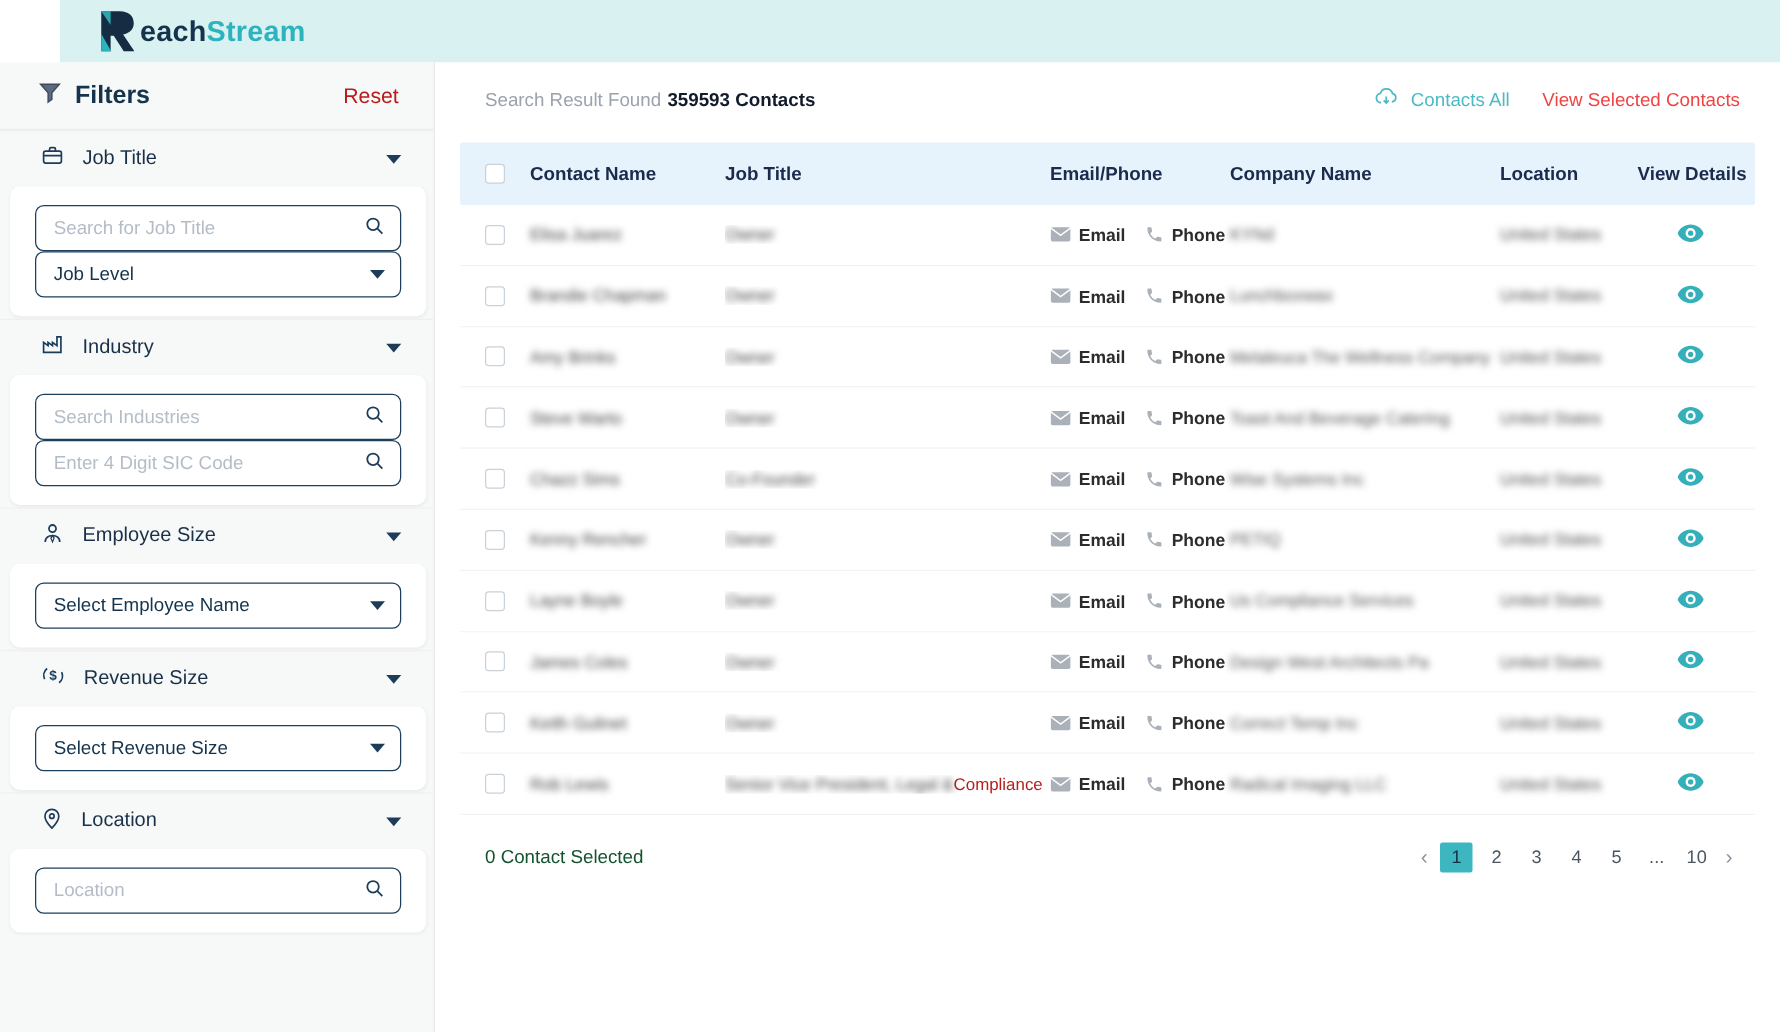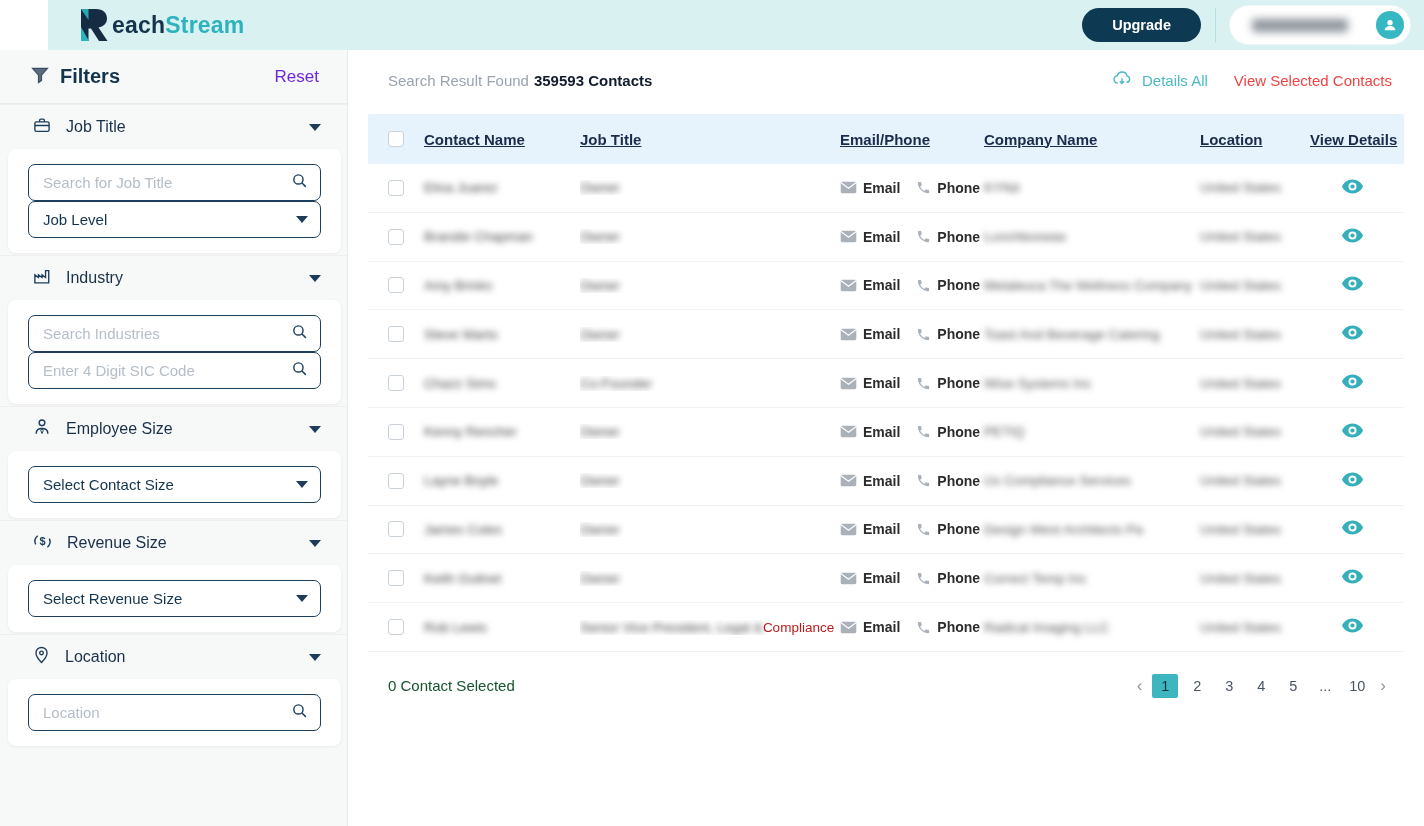--- a/index.html
+++ b/index.html
@@ -30,21 +30,21 @@
   
   .layout { display:flex; height:776px; }
   .sidebar { width:348px; background:#f7f8f8; border-right:1px solid #e7e9ea;
              flex:0 0 348px; overflow:hidden; }
   .main { flex:1; background:#fff; }
 
   
   .filters-head { height:54px; display:flex; align-items:center; padding:0 28px 0 30px;
                   border-bottom:1px solid #ececec; }
   .filters-title { font-size:20px; font-weight:bold; color:#14344e; margin-left:10px; flex:1; }
-  .reset-link { color:#6d28d9; font-size:17px; cursor:pointer; }
+  .reset-link { color:#b91c1c; font-size:17px; cursor:pointer; }
 
   .fsec-head { height:45px; display:flex; align-items:center; padding:0 26px 0 32px;
                border-top:1px solid #efefef; cursor:pointer; }
   .fsec-label { font-size:16px; color:#1a3putted048; color:#1a3048; margin-left:14px; flex:1; }
   .caret { width:0; height:0; border-left:6px solid transparent; border-right:6px solid transparent;
            border-top:7px solid #1c3c5a; }
   .fcard { background:#fff; border-radius:8px; margin:0 6px 2px 8px; padding:15px 20px;
            box-shadow:0 1px 3px rgba(0,0,0,.06); display:flex; flex-direction:column; gap:0; }
   .finput, .fselect { height:37px; border:1px solid #1d3f5e; border-radius:7px;
                       display:flex; align-items:center; padding:0 12px 0 14px; background:#fff; }
@@ -62,21 +62,21 @@
   .result-right { display:flex; align-items:center; gap:26px; }
   .download-all { display:flex; align-items:center; gap:9px; color:#4cbac5;
                   font-size:15px; cursor:pointer; }
   .view-selected { color:#ef4444; font-size:15px; }
 
   
   .table { margin:8px 20px 0 20px; }
   .trow { display:grid; grid-template-columns:56px 156px 260px 144px 216px 110px 1fr;
           align-items:center; }
   .thead { background:#e7f3fc; height:50px; border-radius:2px; }
-  .thead .th { font-size:15px; font-weight:bold; color:#1b2b4b;text-decoration:underline; }
+  .thead .th { font-size:15px; font-weight:bold; color:#1b2b4b; }
   .cb-cell { padding-left:20px; }
   .checkbox { width:16px; height:16px; border:1px solid #c9d1d9; border-radius:3px;
               background:#fff; cursor:pointer; }
   .tbody .trow { height:48.8px; border-bottom:1px solid #f1f2f3; background:#fff; }
   .blurred { filter:blur(3px); }
   .cell-name { font-size:13.5px; color:#454545; }
   .cell-job  { font-size:13.5px; color:#454545; white-space:nowrap; overflow:hidden; }
   .cell-job .clear-part { filter:none; display:inline-block; color:#b91c1c; }
   .cell-job .blur-part { filter:blur(3px); display:inline-block; }
   .cell-company, .cell-location { font-size:13.5px; color:#555; }
@@ -104,33 +104,20 @@
   <div class="logo">
     <span>
       <svg width="34" height="36" viewBox="0 0 34 36">
         <path d="M5 2 H20 C27 2 31 6 31 11.5 C31 16.5 27.5 19.5 22.5 20.5 L31.5 34 H23 L15 21.5 H12.5 V34 H5 Z" fill="#152c42"></path>
         <path d="M5 20 L13 34 H5 Z" fill="#2db3be"></path>
         <path d="M5 2 L12.5 2 L12.5 13 Z" fill="#2db3be" opacity="0.9"></path>
       </svg>
     </span>
     <span class="logo-text"><span class="logo-each">each</span><span class="logo-stream">Stream</span></span>
   </div>
-  <div class="topbar-right">
-    <button class="upgrade-btn">Upgrade</button>
-    <div class="vsep"></div>
-    <div class="user-pill">
-      <div class="user-blur"></div>
-      <div class="avatar">
-        <svg width="16" height="16" viewBox="0 0 24 24" fill="#fff">
-          <circle cx="12" cy="8.5" r="4"></circle>
-            <path d="M4 20c0-4 3.6-6.5 8-6.5s8 2.5 8 6.5z"></path>
-        </svg>
-      </div>
-    </div>
-  </div>
 </header>
 
 <div class="layout">
 
   <aside class="sidebar">
     <div class="filters-head">
       <span>
         <svg width="20" height="20" viewBox="0 0 24 24" fill="#5b6b7d" stroke="#3c4b5f" stroke-width="1.4">
           <path d="M3 4 h18 l-7.2 8.2 v6.3 l-3.6 2.7 v-9 L3 4 z"></path>
         </svg>
@@ -201,21 +188,21 @@
           <circle cx="12" cy="7" r="3.4"></circle>
           <path d="M5 20 c0-4 3-6.2 7-6.2 s7 2.2 7 6.2"></path>
           <path d="M12 13.8 l-1.5 2.4 1.5 3.6 1.5-3.6 z" stroke-width="1.2"></path>
         </svg>
       </span>
       <span class="fsec-label">Employee Size</span>
       <span class="caret"></span>
     </div>
     <div class="fcard">
       <div class="fselect">
-        <span class="sel-label">Select Contact Size</span>
+        <span class="sel-label">Select Employee Name</span>
         <span class="caret"></span>
       </div>
     </div>
 
     <div class="fsec-head">
       <span>
         <svg width="21" height="21" viewBox="0 0 24 24" fill="none" stroke="#1c3c5a" stroke-width="1.6">
           <path d="M6.5 5.5 a8.2 8.2 0 0 0-2.3 9.8"></path>
           <path d="M17.5 18.5 a8.2 8.2 0 0 0 2.3-9.8"></path>
           <text x="12" y="16.2" text-anchor="middle" font-size="12.5" stroke="none" fill="#1c3c5a" font-family="'Liberation Sans',sans-serif" font-weight="bold">$</text>
@@ -260,21 +247,21 @@
         <span>Search Result Found</span><b>359593 Contacts</b>
       </div>
       <div class="result-right">
         <div class="download-all">
           <span>
             <svg width="22" height="20" viewBox="0 0 24 24" fill="none" stroke="#4cbac5" stroke-width="1.7">
               <path d="M7 17 a4.5 4.5 0 0 1-.6-8.95 A6 6 0 0 1 18 8.2 a4 4 0 0 1-.6 7.9"></path>
               <path d="M12 11 v6 M9.5 14.8 L12 17.3 l2.5-2.5"></path>
             </svg>
           </span>
-          <span>Details All</span>
+          <span>Contacts All</span>
         </div>
         <span class="view-selected">View Selected Contacts</span>
       </div>
     </div>
 
     <div class="table">
       <div class="trow thead">
         <div class="cb-cell">
             <div class="checkbox"></div>
           </div>

